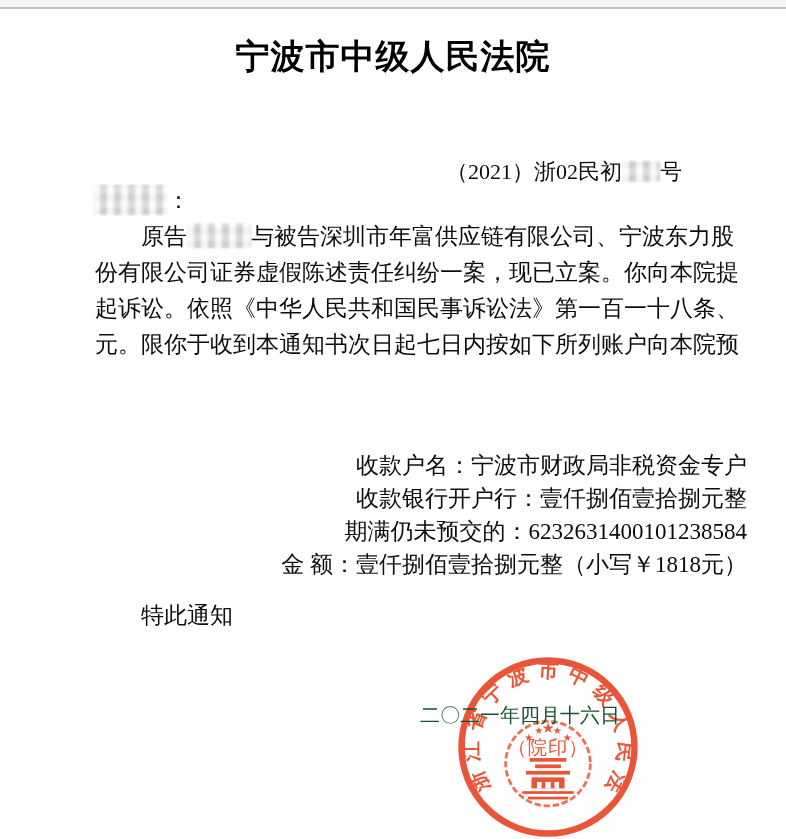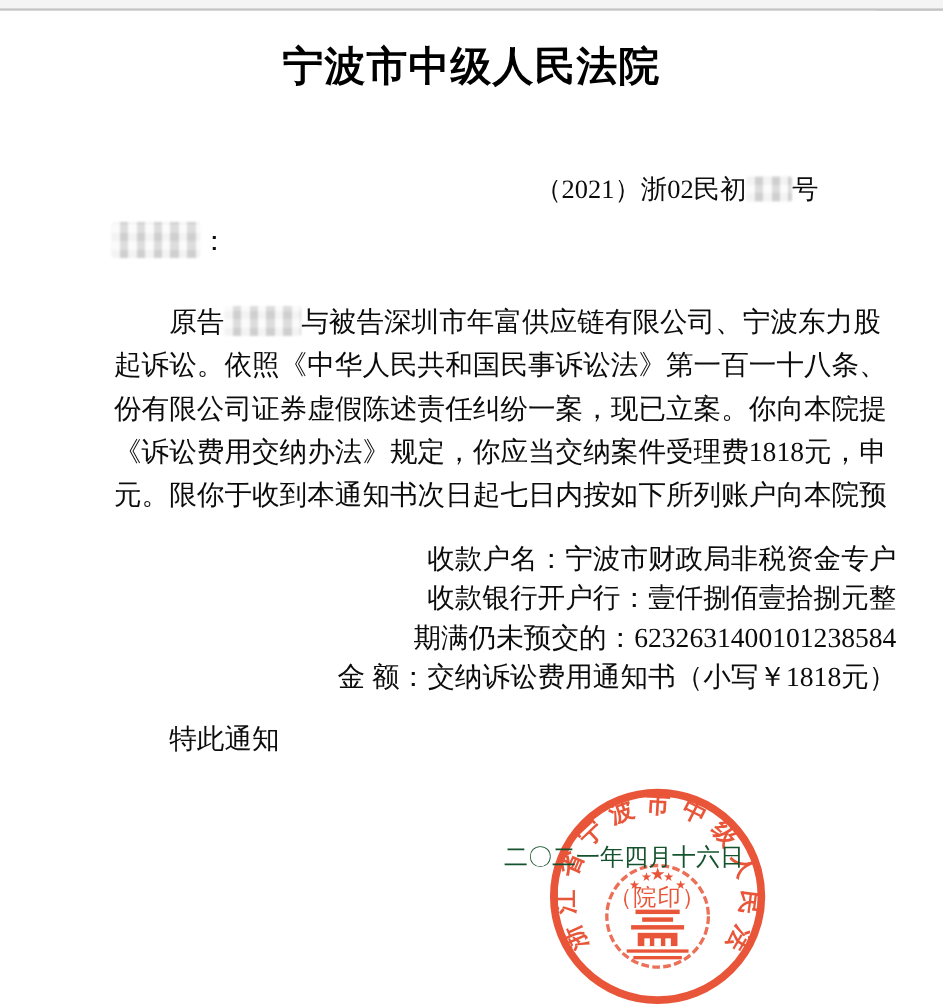--- a/index.html
+++ b/index.html
@@ -24,35 +24,35 @@
     text-align: center;
     font-family: "Liberation Sans", "DejaVu Sans", sans-serif;
     font-weight: 900;
     font-size: 34px;
     line-height: 41px;
     letter-spacing: 1px;
     color: #000;
   }
 
   .case-number {
-    position: absolute; top: 136px; right: 48px;
+    position: absolute; top: 150px; right: 48px;
     font-size: 22px; line-height: 26px; white-space: nowrap;
   }
 
   .addressee {
     position: absolute; top: 176px; left: 93px;
     font-size: 23px; line-height: 32px; white-space: nowrap;
   }
 
   .body-lines {
     position: absolute; top: 210px; left: 95px; width: 652px;
     font-size: 23px;
   }
   .bline { height: 36px; line-height: 36px; white-space: nowrap; }
-  .bline.indent { padding-left: 46px; margin-top: 32px; }
+  .bline.indent { padding-left: 46px; }
 
   .pay-lines {
     position: absolute; top: 440px; left: 95px; width: 652px;
     font-size: 23px;
     text-align: right;
   }
   .pline { height: 33px; line-height: 33px; padding-left: 46px; white-space: nowrap; }
 
   .closing {
     position: absolute; top: 593px; left: 141px;
@@ -93,31 +93,30 @@
   <div class="doc-title">
     <div>宁波市中级人民法院</div>
   </div>
 
   <div class="case-number"><span>（2021）浙02民初</span><span class="mosaic mosaic-case"></span><span>号</span></div>
 
   <div class="addressee"><span class="mosaic mosaic-addressee"></span><span>：</span></div>
 
   <div class="body-lines">
     <div class="bline indent"><span>原告</span><span class="mosaic mosaic-plaintiff"></span><span>与被告深圳市年富供应链有限公司、宁波东力股</span></div>
+    <div class="bline">份有限公司证券虚假陈述责任纠纷一案，现已立案。你向本院提</div>
     <div class="bline">起诉讼。依照《中华人民共和国民事诉讼法》第一百一十八条、</div>
-    <div class="bline">份有限公司证券虚假陈述责任纠纷一案，现已立案。你向本院提</div>
-    <div class="bline">《诉讼费用交纳办法》规定，你应当交纳案件受理费1818元，申</div>
     <div class="bline">元。限你于收到本通知书次日起七日内按如下所列账户向本院预</div>
   </div>
 
   <div class="pay-lines">
     <div class="pline">收款户名：宁波市财政局非税资金专户</div>
     <div class="pline">收款银行开户行：壹仟捌佰壹拾捌元整</div>
     <div class="pline">期满仍未预交的：6232631400101238584</div>
-    <div class="pline">金 额：交纳诉讼费用通知书（小写￥1818元）</div>
+    <div class="pline">金 额：壹仟捌佰壹拾捌元整（小写￥1818元）</div>
   </div>
 
   <div class="closing">特此通知</div>
 
   <div class="seal-wrap">
     <svg viewBox="0 0 200 200" xmlns="http://www.w3.org/2000/svg">
       <defs>
         <path id="ringPath" d="M 38 144 A 76 76 0 1 1 162 144" fill="none"></path>
       </defs>
       <g fill="#e8492b">

